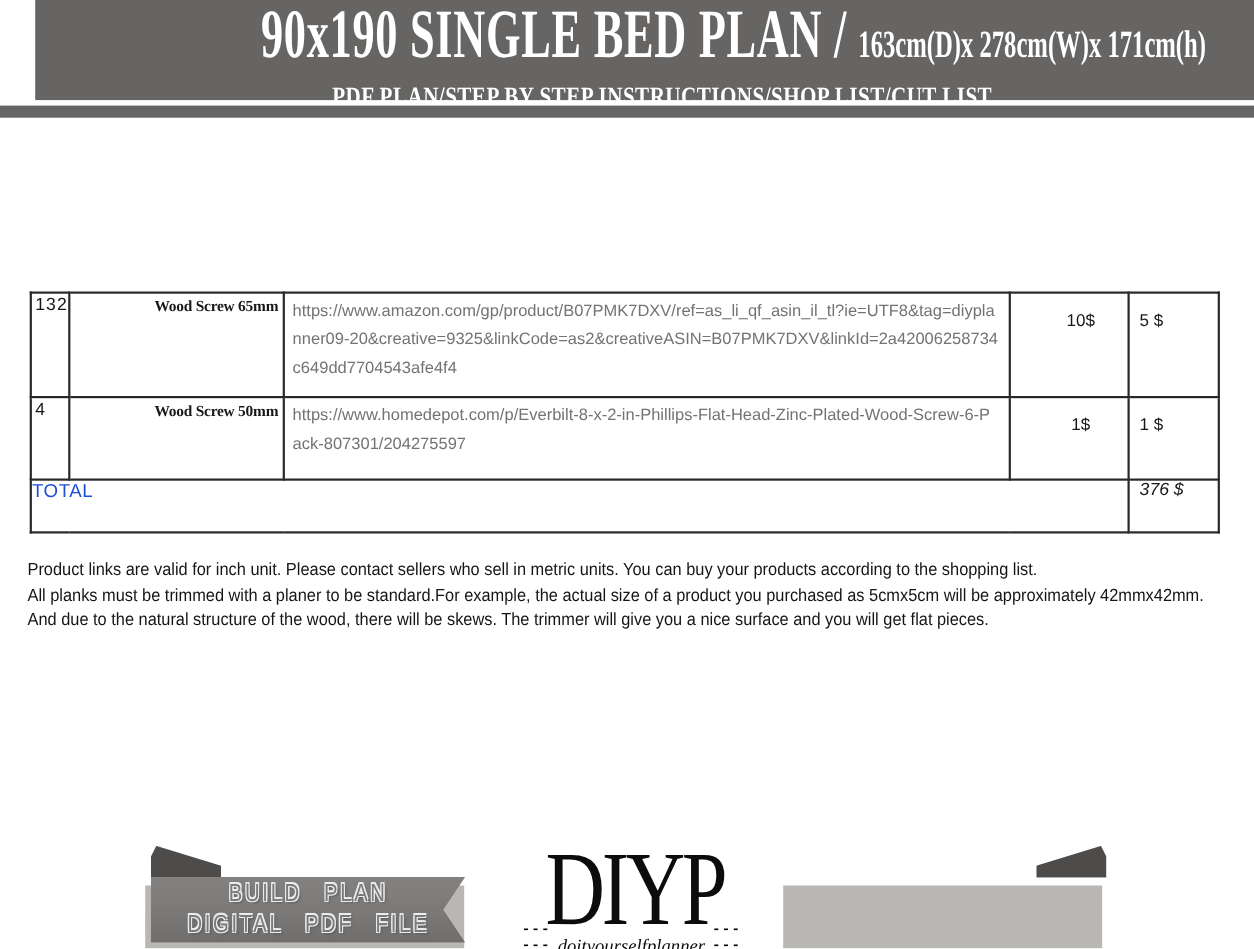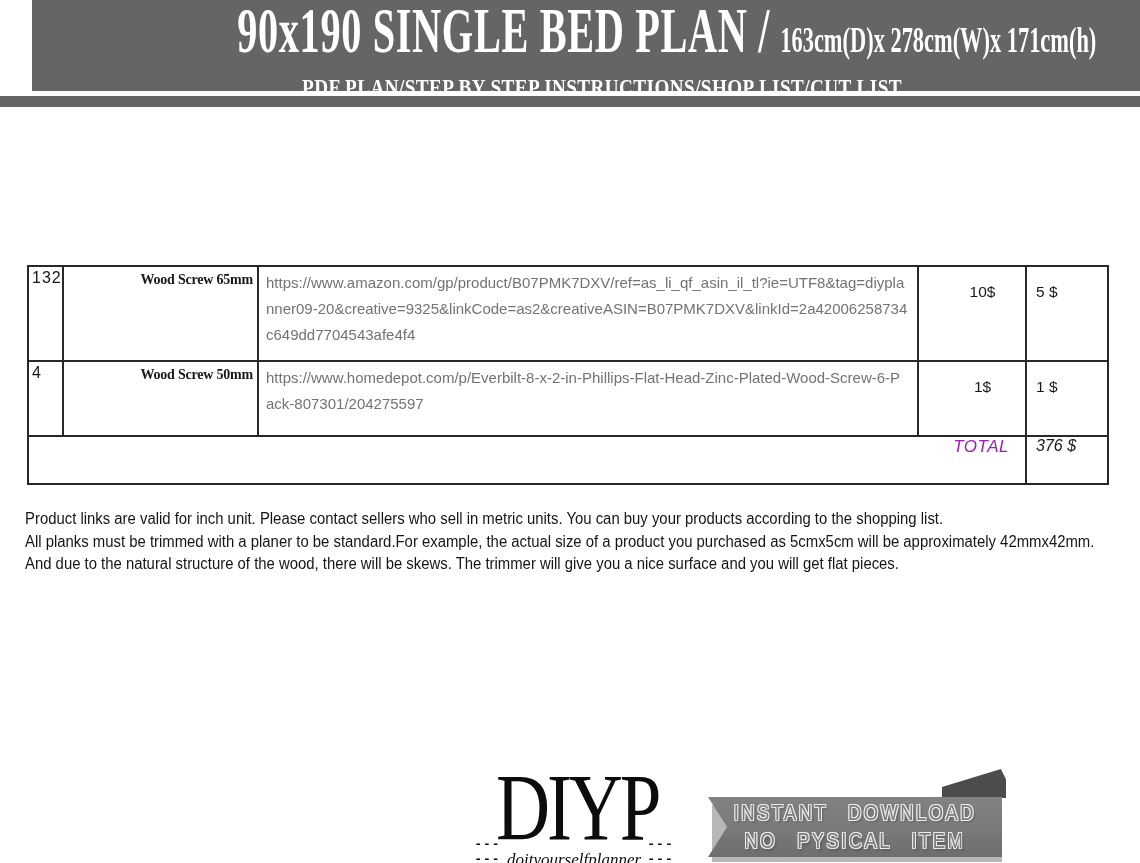--- a/index.html
+++ b/index.html
@@ -49,22 +49,22 @@
     font-family:"Liberation Serif", serif; font-weight:bold; font-size:14px;
     padding:5px 4px 0 9px; letter-spacing:-0.2px;text-align:right;
   }
   td.link {
     font-size:15px; line-height:26px; padding:3px 9px 12px 7px;
     word-break:break-all; color:#737373;
   }
   td.up { text-align:center; padding-top:16px; font-size:15.5px;padding-left:21px; }
   td.tp { padding:16px 0 0 9px; font-size:15.5px; }
   td.total-label {
-    text-align:right; vertical-align:middle; padding:0 16px 0 0;
-    font-size:17px; letter-spacing:0.5px; color:#a21caf;font-style:italic;
+    text-align:left; vertical-align:middle; padding:0 16px 0 0;
+    font-size:17px; letter-spacing:0.5px; color:#1d4ed8;
   }
   td.total-value { vertical-align:middle; padding:0 0 0 9px; font-size:16px;font-style:italic; }
 
   
   .notes { position:absolute; left:25px; top:508px; }
   .note-line {
     font-size:16px; line-height:22.5px; white-space:nowrap; color:#151515;
     transform:scaleX(0.93); transform-origin:0 50%;
   }
 
@@ -148,34 +148,38 @@
       </tr>
     </tbody>
   </table>
 
   <div class="notes">
     <div class="note-line">Product links are valid for inch unit. Please contact sellers who sell in metric units. You can buy your products according to the shopping list.</div>
     <div class="note-line">All planks must be trimmed with a planer to be standard.For example, the actual size of a product you purchased as 5cmx5cm will be approximately 42mmx42mm.</div>
     <div class="note-line">And due to the natural structure of the wood, there will be skews. The trimmer will give you a nice surface and you will get flat pieces.</div>
   </div>
 
+  <div class="ribbon ribbon-left">
+    <div class="rb-shadow"></div>
+    <div class="rb-fold fold-left"></div>
+    <div class="rb-band band-left">
+      <div class="rb-text">
+        <div>BUILD PLAN</div>
+        <div>DIGITAL PDF FILE</div>
+      </div>
+    </div>
+  </div>
 
   <div class="logo">
     <div class="logo-text">DIYP</div>
     <div class="logo-tag">
       <span class="dash">-------</span>
       <span class="tagline">doityourselfplanner</span>
       <span class="dash">-------</span>
     </div>
   </div>
 
   <div class="ribbon ribbon-right">
     <div class="rb-shadow"></div>
     <div class="rb-fold fold-right"></div>
-    <div class="rb-band band-right">
-      <div class="rb-text">
-        <div>INSTANT DOWNLOAD</div>
-        <div>NO PYSICAL ITEM</div>
-      </div>
-    </div>
   </div>
 
 </div>
 
 </body></html>

